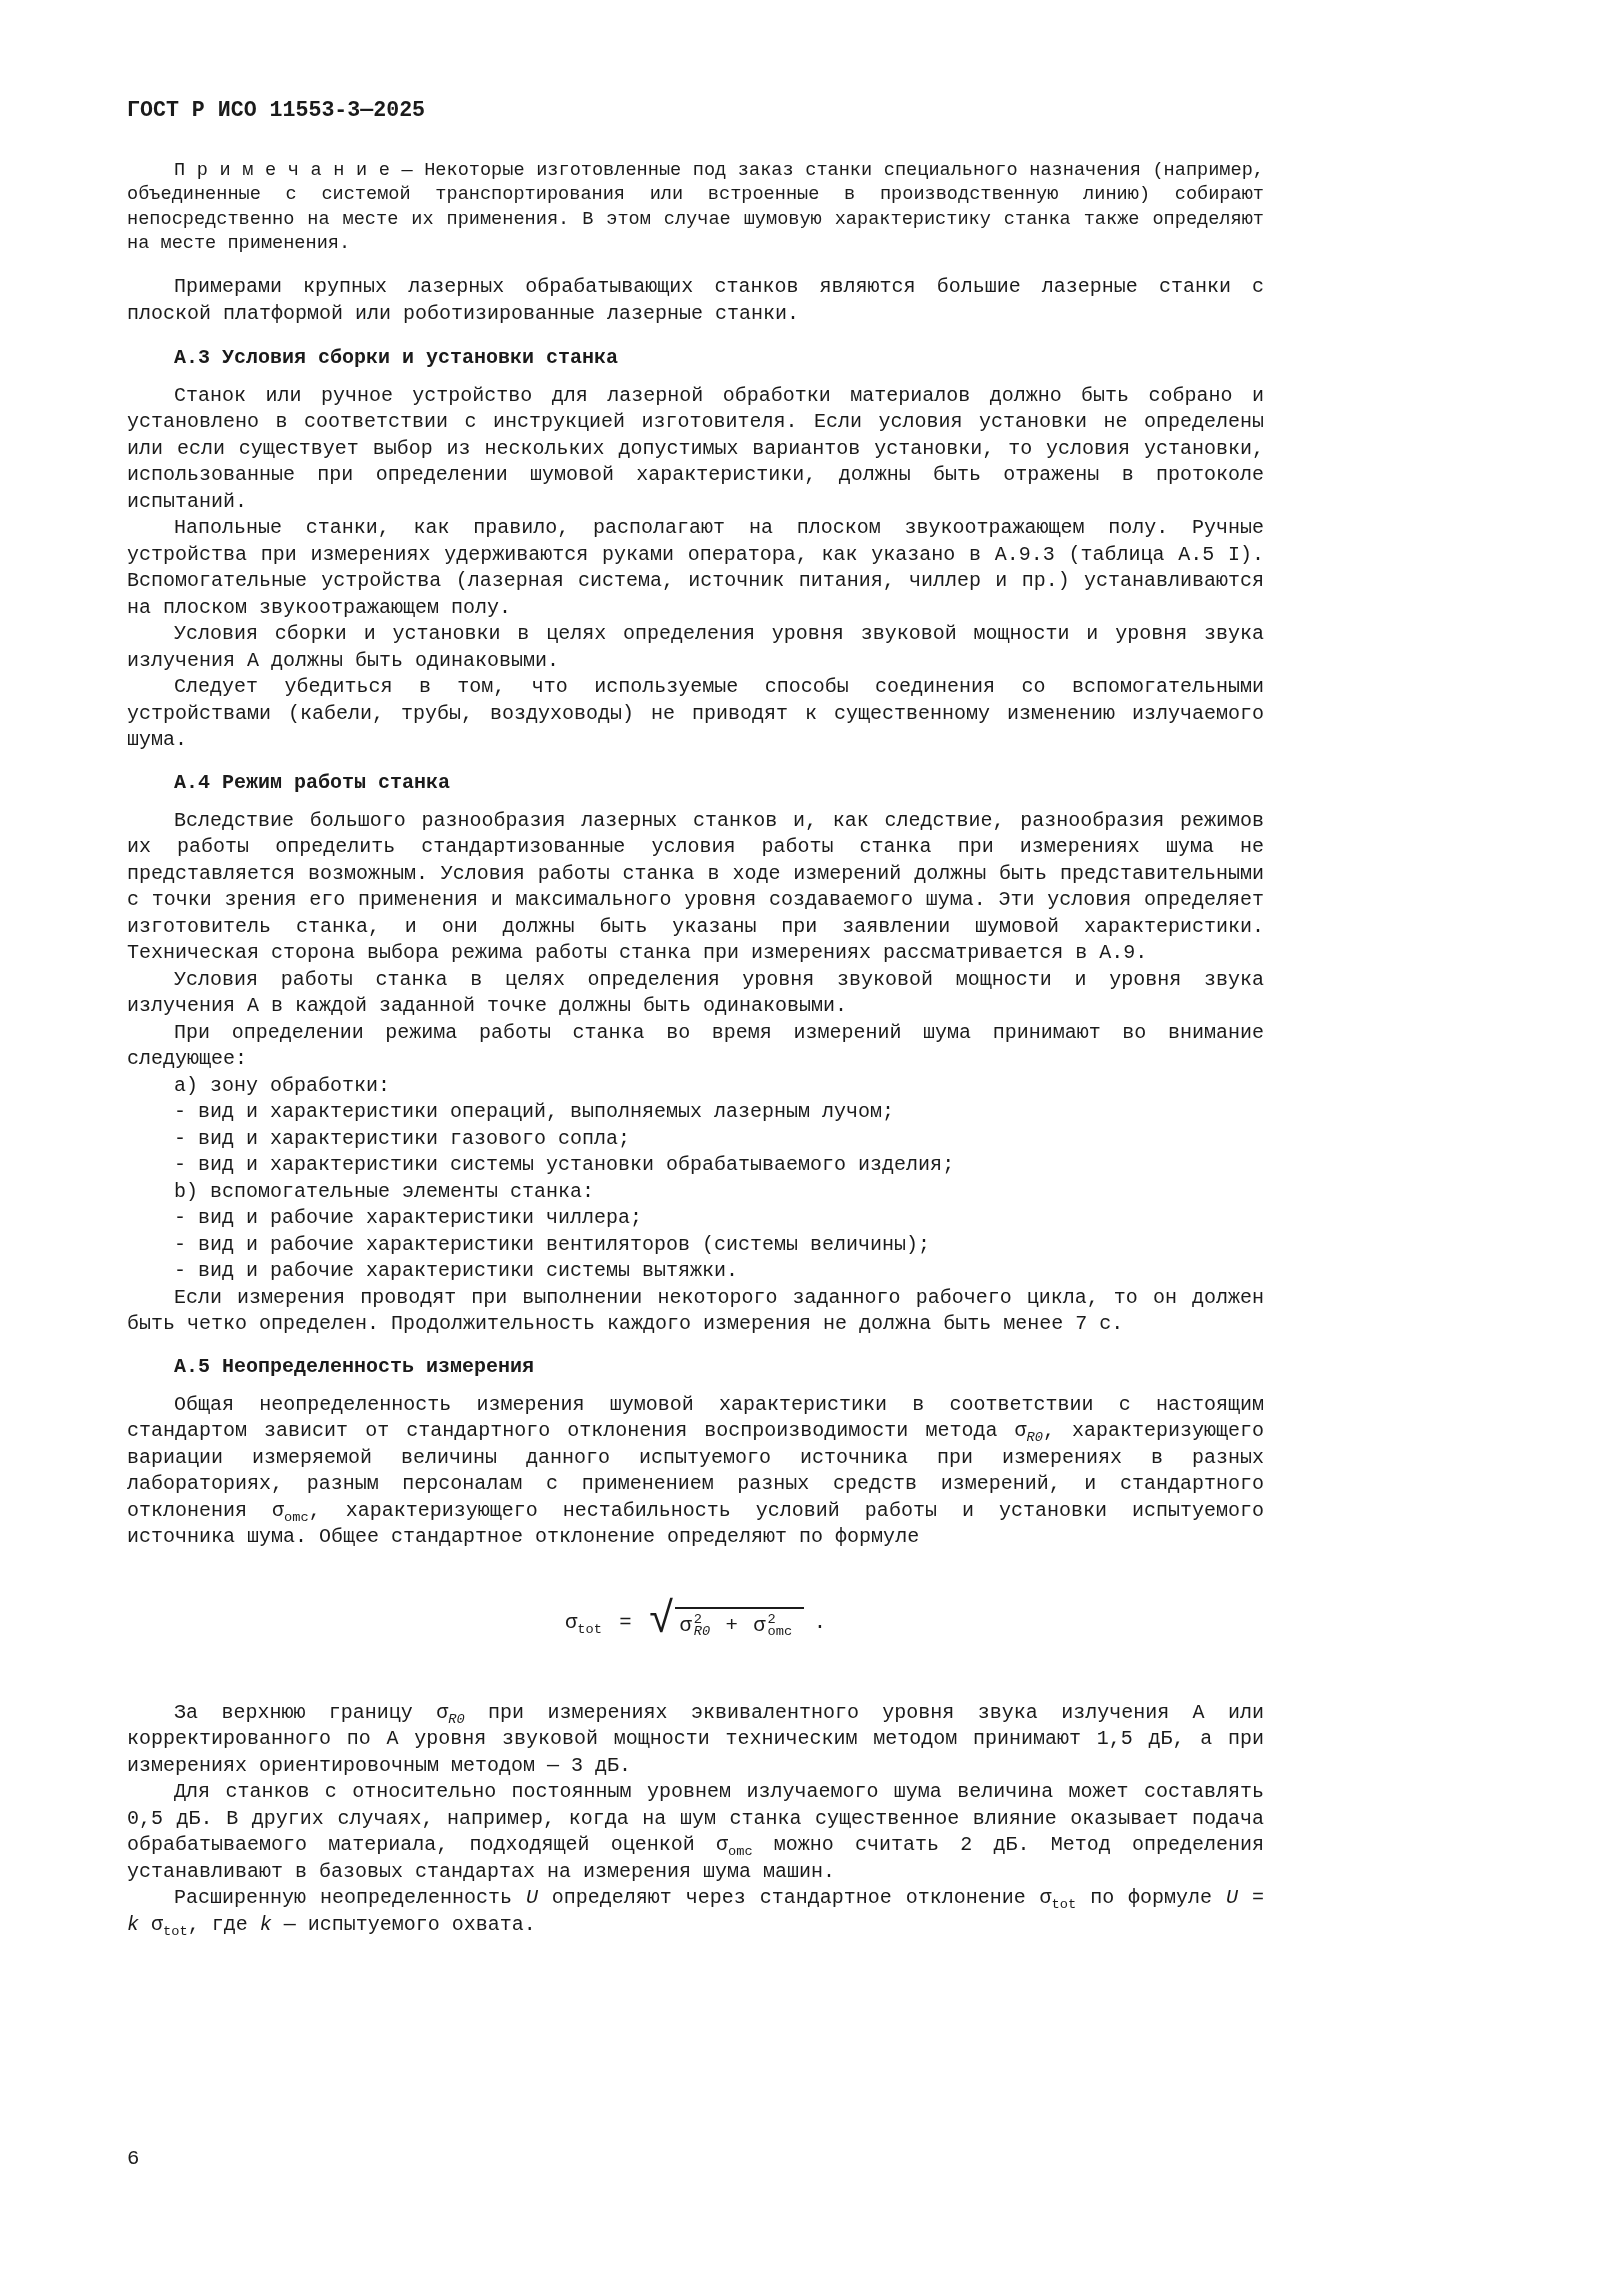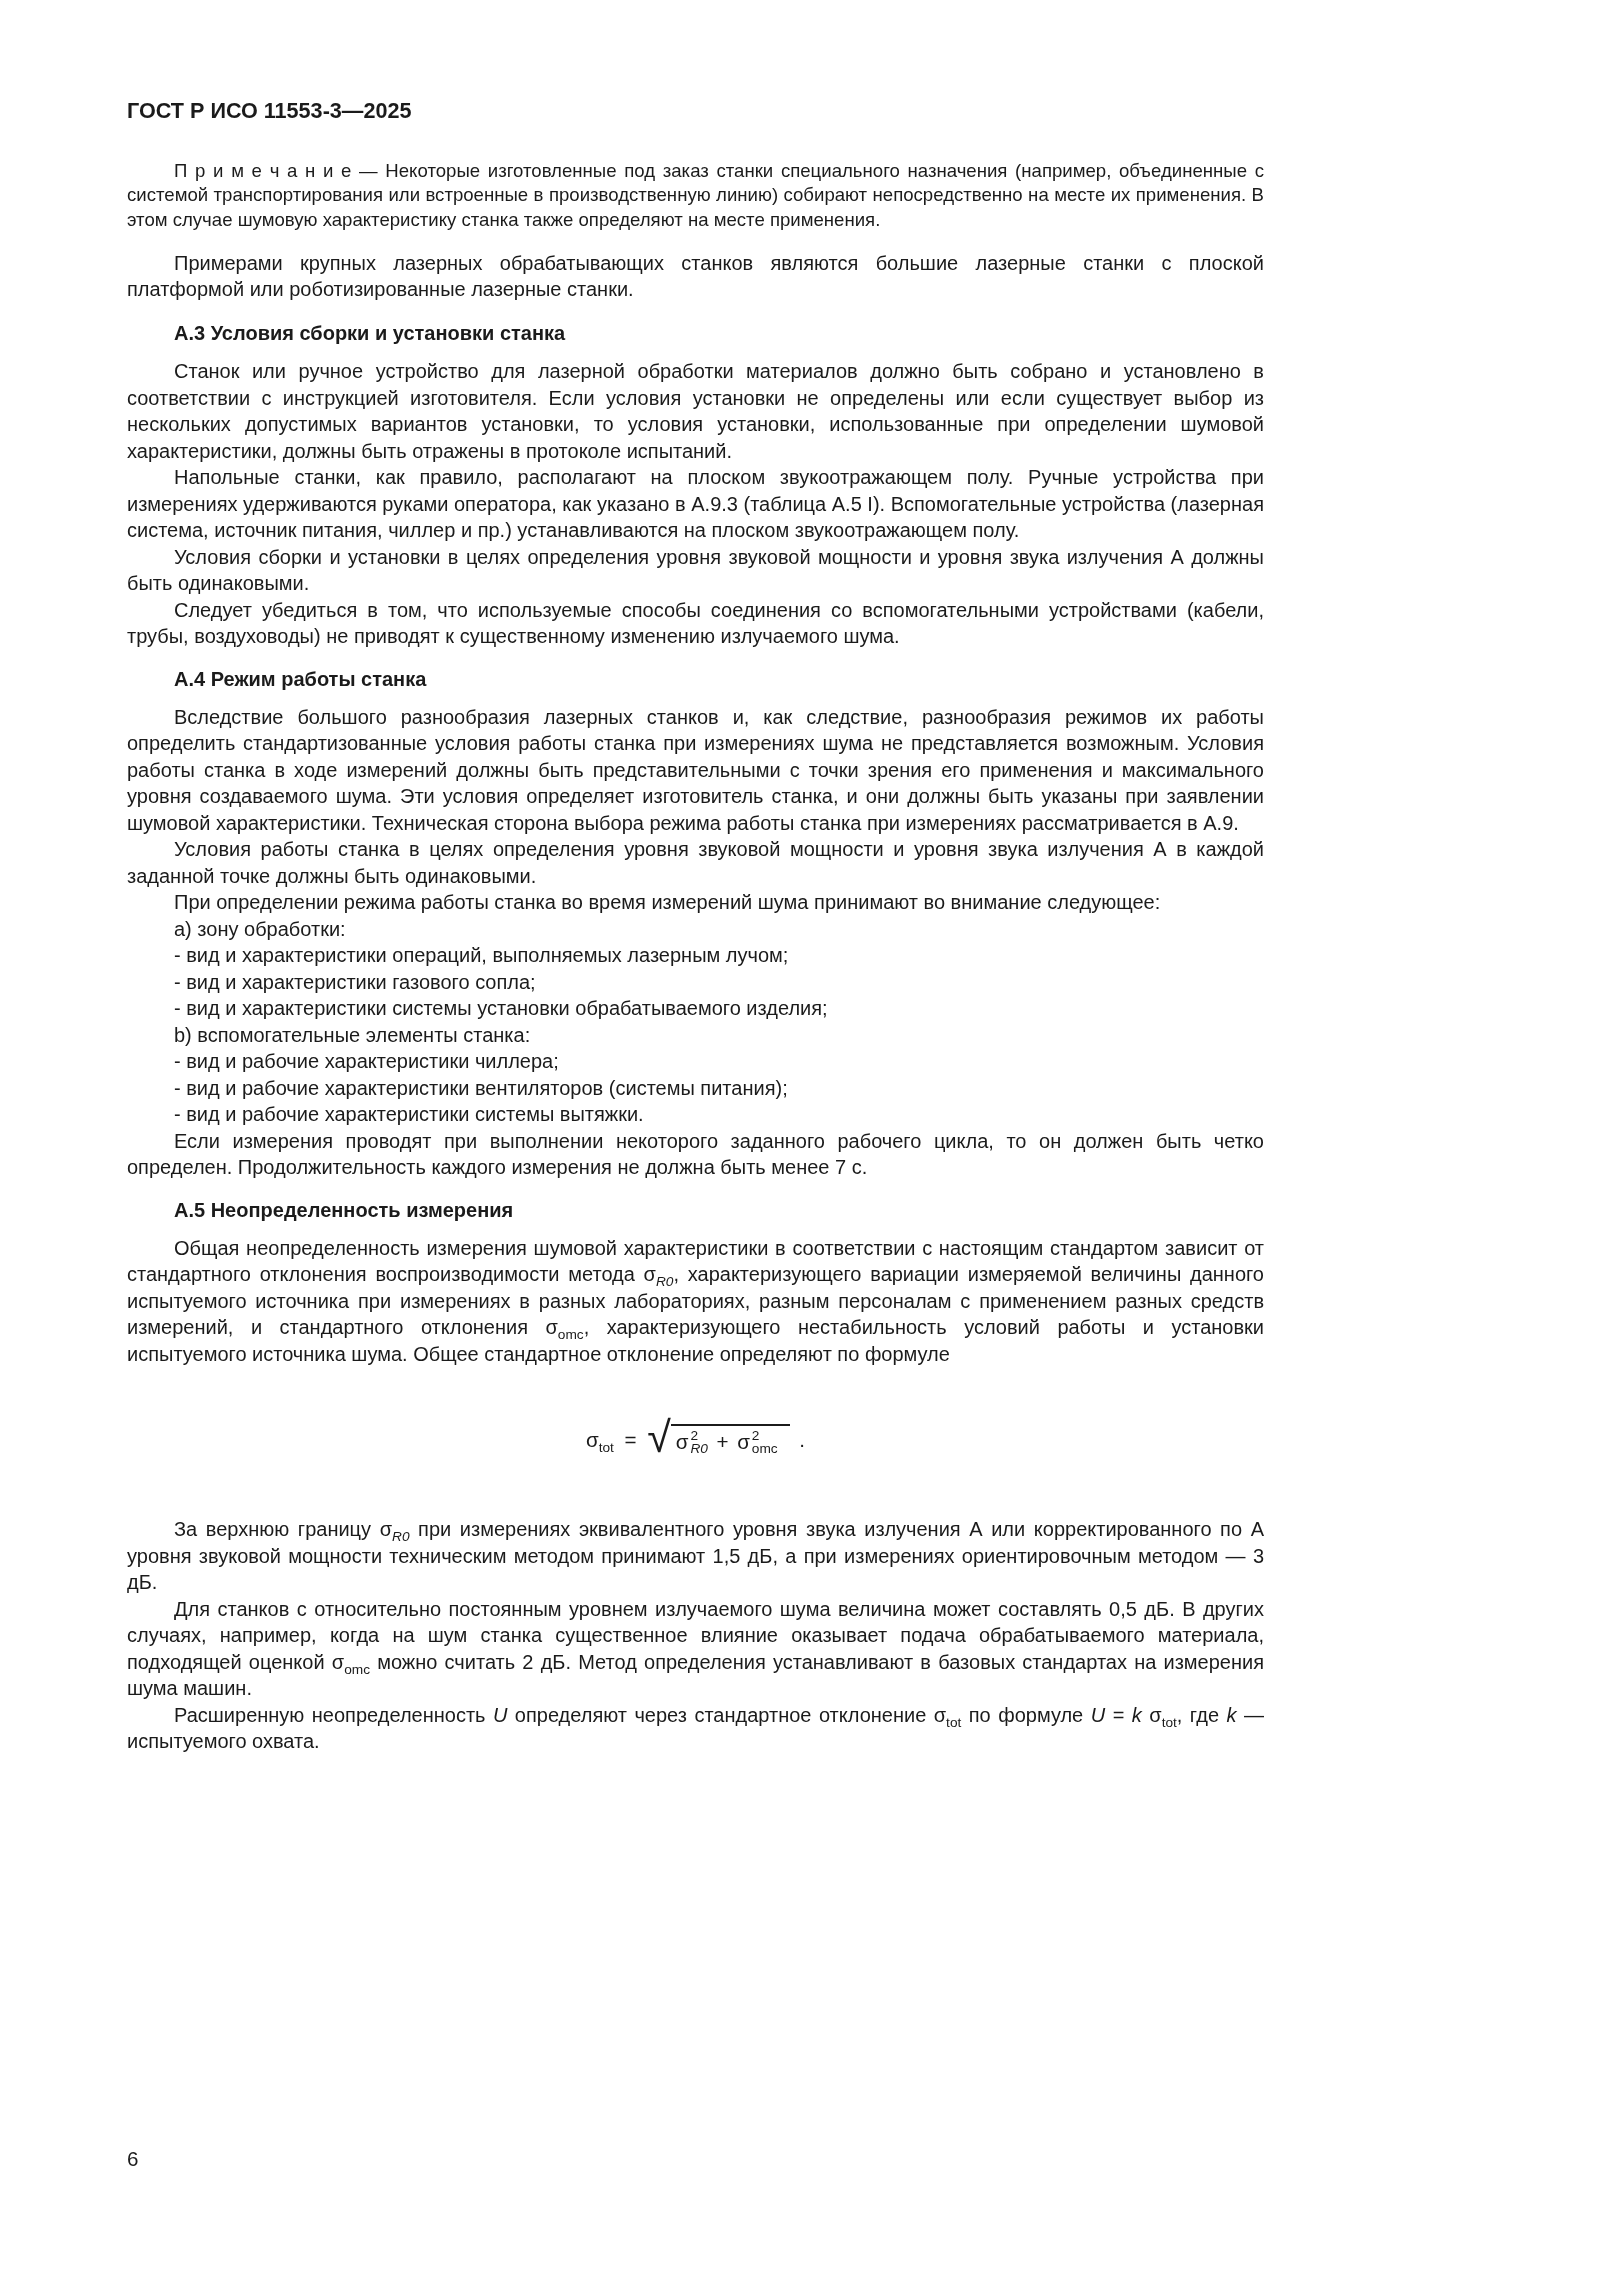--- a/index.html
+++ b/index.html
@@ -3,21 +3,21 @@
 <meta charset="utf-8">
 <style>
   * { margin:0; padding:0; box-sizing:border-box; }
   html, body { background:#ffffff; }
   .page {
     position:relative;
     width:1393px;
     height:2293px;
     background:#ffffff;
     color:#1b1b1b;
-    font-family:Liberation Sans, sans-serif;
+    font-family:Liberation Mono, monospace;
     padding:98px 129px 16px 127px;
     overflow:hidden;
   }
   .doc-header {
     font-weight:bold;
     font-size:21.6px;
     line-height:25.5px;
     margin-bottom:35px;
   }
   .body-text { font-size:20px; line-height:26.5px; }
@@ -97,21 +97,21 @@
     <p class="para">Вследствие большого разнообразия лазерных станков и, как следствие, разнообразия режимов их работы определить стандартизованные условия работы станка при измерениях шума не представляется возможным. Условия работы станка в ходе измерений должны быть представительными с точки зрения его применения и максимального уровня создаваемого шума. Эти условия определяет изготовитель станка, и они должны быть указаны при заявлении шумовой характеристики. Техническая сторона выбора режима работы станка при измерениях рассматривается в А.9.</p>
     <p class="para">Условия работы станка в целях определения уровня звуковой мощности и уровня звука излучения А в каждой заданной точке должны быть одинаковыми.</p>
     <p class="para">При определении режима работы станка во время измерений шума принимают во внимание следующее:</p>
 
     <p class="li">a) зону обработки:</p>
     <p class="li">- вид и характеристики операций, выполняемых лазерным лучом;</p>
     <p class="li">- вид и характеристики газового сопла;</p>
     <p class="li">- вид и характеристики системы установки обрабатываемого изделия;</p>
     <p class="li">b) вспомогательные элементы станка:</p>
     <p class="li">- вид и рабочие характеристики чиллера;</p>
-    <p class="li">- вид и рабочие характеристики вентиляторов (системы питания);</p>
+    <p class="li">- вид и рабочие характеристики вентиляторов (системы величины);</p>
     <p class="li">- вид и рабочие характеристики системы вытяжки.</p>
 
     <p class="para">Если измерения проводят при выполнении некоторого заданного рабочего цикла, то он должен быть четко определен. Продолжительность каждого измерения не должна быть менее 7 с.</p>
 
     <h2 class="heading">А.5 Неопределенность измерения</h2>
 
     <p class="para"><span>Общая неопределенность измерения шумовой характеристики в соответствии с настоящим стандартом зависит от стандартного отклонения воспроизводимости метода σ</span><sub class="s si">R0</sub><span>, характеризующего вариации измеряемой величины данного испытуемого источника при измерениях в разных лабораториях, разным персоналам с применением разных средств измерений, и стандартного отклонения σ</span><sub class="s">omc</sub><span>, характеризующего нестабильность условий работы и установки испытуемого источника шума. Общее стандартное отклонение определяют по формуле</span></p>
 
     <div class="formula-wrap">
       <span class="f-row">

